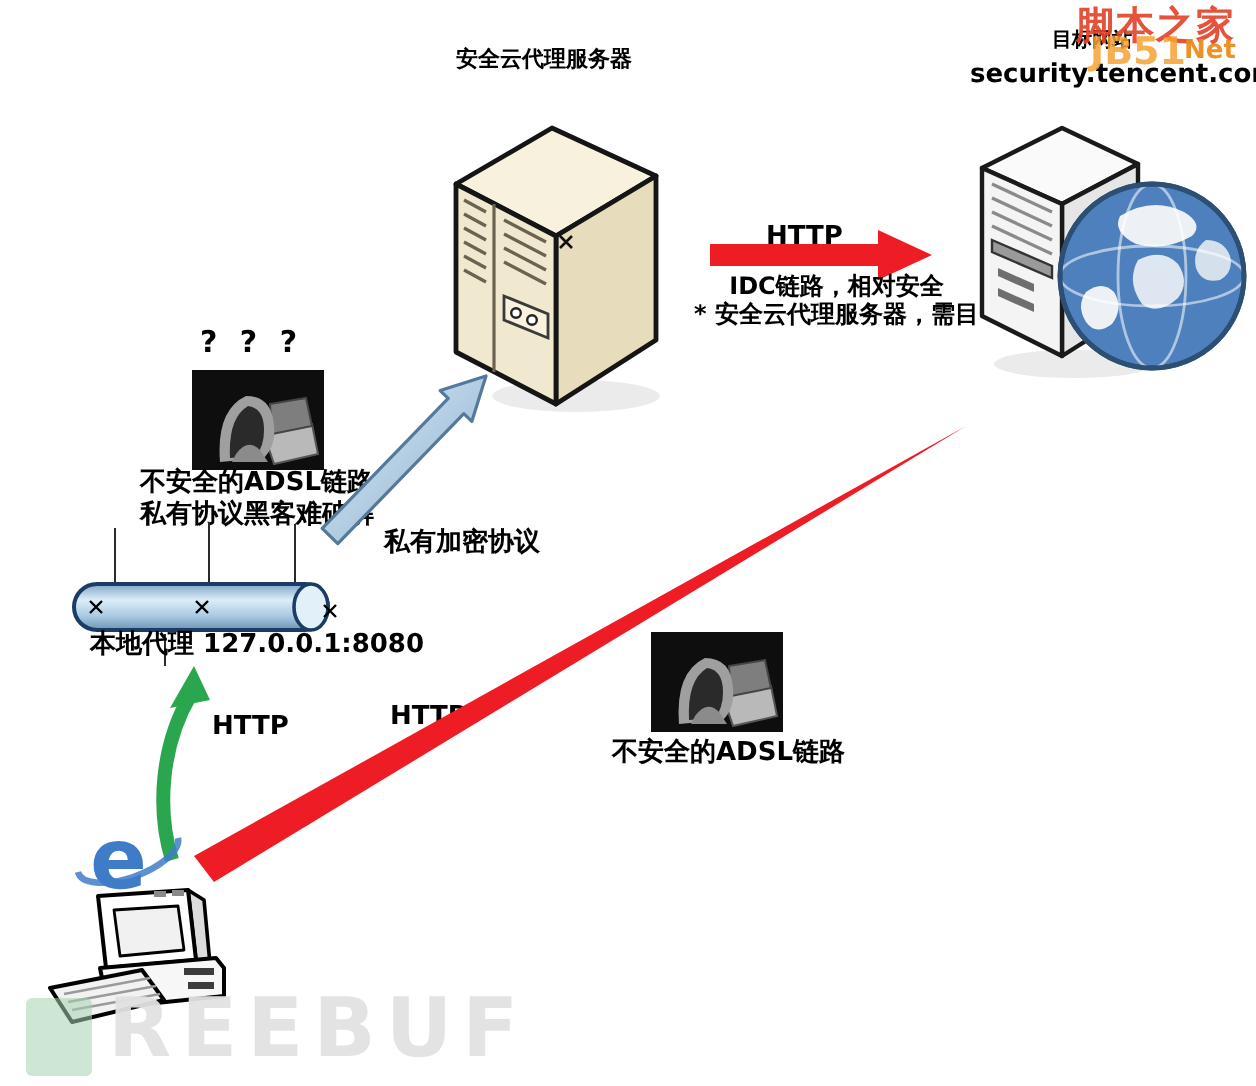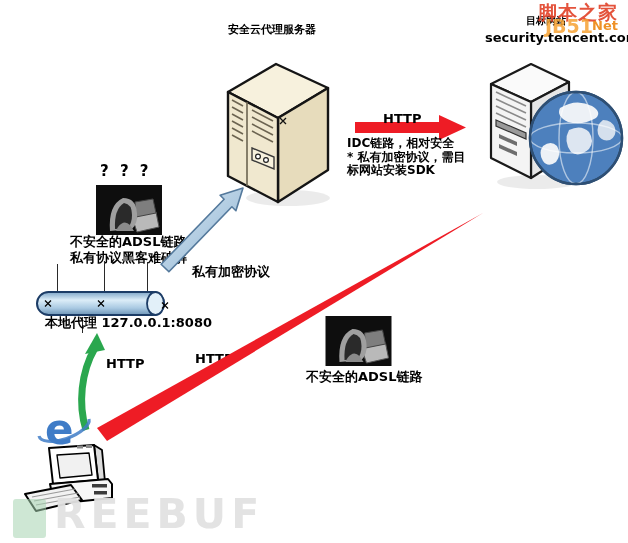--- a/index.html
+++ b/index.html
@@ -95,24 +95,23 @@
       <circle cx="99" cy="80" r="46" fill="none" stroke="#2e4f74" stroke-width="2.4"></circle>
     </g>
   </svg>
 
   <svg class="abs" style="left:352px;top:108px;" width="118" height="38" viewBox="0 0 118 38">
     <rect x="3" y="14" width="84" height="11" fill="var(--c-red)"></rect>
     <polygon points="87,7 114,19.5 87,32" fill="var(--c-red)"></polygon>
   </svg>
   <div class="t" style="left:383px;top:112px;font-size:13px;z-index:3;">HTTP</div>
 
-  <div class="t" style="left:347px;top:137px;font-size:12px;line-height:13.5px;">
+  <div class="t" style="left:347px;top:137px;font-size:12px;line-height:13.5px;text-align:center;">
     <div>IDC链路，相对安全</div>
-    <div>* 私有加密协议，需目</div>
-    <div>标网站安装SDK</div>
+    <div>* 安全云代理服务器，需目</div>
   </div>
 
   <div class="t" style="left:100px;top:163px;font-size:15px;letter-spacing:3px;">? ? ?</div>
 
   <svg class="abs" style="left:96px;top:185px;" width="66" height="50" viewBox="0 0 66 50">
     <rect x="0" y="0" width="66" height="50" fill="#0e0e0e"></rect>
     <polygon points="36,32 60,27 63,42 41,47" fill="#b9b9b9" stroke="#555" stroke-width="1"></polygon>
     <polygon points="39,17 57,14 60,28 40,32" fill="#7e7e7e" stroke="#444" stroke-width="1"></polygon>
     <path d="M14,46 Q12,20 27,13 Q40,13 41,28 Q42,38 36,44 Z" fill="#9f9f9f"></path>
     <path d="M19,44 Q18,24 28,18 Q36,19 36,30 Q36,38 32,43 Z" fill="#2a2a2a"></path>

